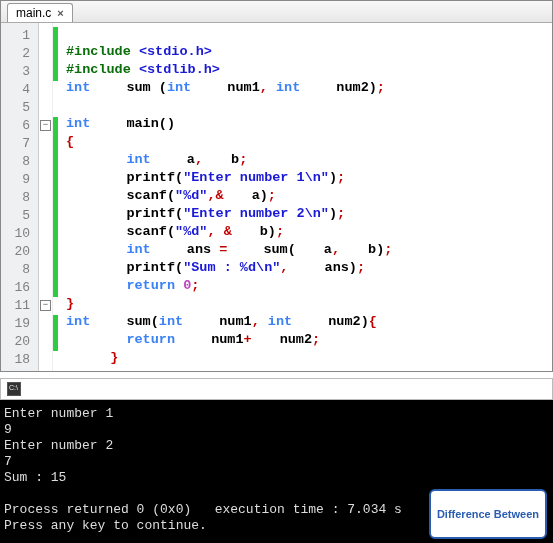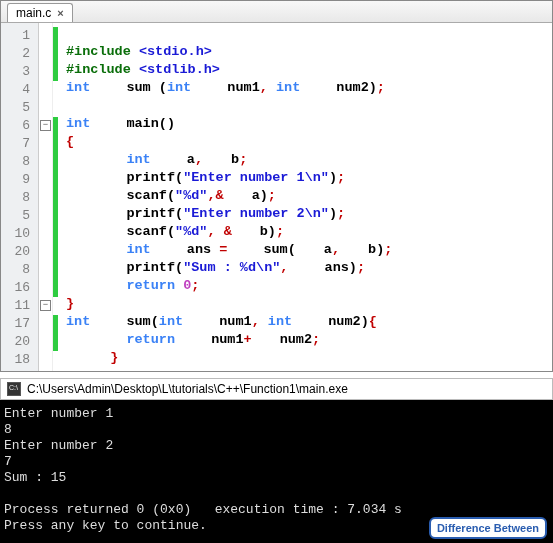--- a/index.html
+++ b/index.html
@@ -136,21 +136,21 @@
   white-space: pre;
   line-height: 16px;
 }
 .watermark {
   position: absolute;
   right: 6px;
   bottom: 4px;
   background: #fff;
   border: 2px solid #2a5db0;
   border-radius: 6px;
-  padding: 3px 6px;
+  padding: 17px 6px;
   font-family: Arial, sans-serif;
   font-size: 11px;
   font-weight: bold;
   color: #2a5db0;
 }
 </style>
 </head>
 <body>
 
 <div class="editor-wrap">
@@ -171,44 +171,43 @@
         <div>7</div>
         <div>8</div>
         <div>9</div>
         <div>8</div>
         <div>5</div>
         <div>10</div>
         <div>20</div>
         <div>8</div>
         <div>16</div>
         <div>11</div>
-        <div>17</div>
+        <div>19</div>
         <div>20</div>
         <div>18</div>
       </div>
     <div class="fold-col" id="foldcol">
         <div class="fold-mark" style="top: 97px;">−</div>
         <div class="fold-mark" style="top: 277px;">−</div>
       </div>
     <div class="change-bar" id="changebar">
         <div class="change" style="top: 4px; height: 54px;"></div>
         <div class="change" style="top: 94px; height: 180px;"></div>
         <div class="change" style="top: 292px; height: 36px;"></div>
       </div>
     <div class="code" id="code"><div><span class="kw">#include </span><span class="str">&lt;stdio.h&gt;</span></div><div><span class="kw">#include </span><span class="str">&lt;stdlib.h&gt;</span></div><div><span class="type">int </span><span class="ident">sum </span><span class="punc">(</span><span class="type">int </span><span class="ident">num1</span><span class="op">, </span><span class="type">int </span><span class="ident">num2</span><span class="punc">)</span><span class="op">;</span></div><div></div><div><span class="type">int </span><span class="ident">main</span><span class="punc">()</span></div><div><span class="op">{</span></div><div><span class="ident">    </span><span class="type">int </span><span class="ident">a</span><span class="op">,</span><span class="ident">b</span><span class="op">;</span></div><div><span class="ident">    printf</span><span class="punc">(</span><span class="str">"Enter number 1\n"</span><span class="punc">)</span><span class="op">;</span></div><div><span class="ident">    scanf</span><span class="punc">(</span><span class="str">"%d"</span><span class="op">,&amp;</span><span class="ident">a</span><span class="punc">)</span><span class="op">;</span></div><div><span class="ident">    printf</span><span class="punc">(</span><span class="str">"Enter number 2\n"</span><span class="punc">)</span><span class="op">;</span></div><div><span class="ident">    scanf</span><span class="punc">(</span><span class="str">"%d"</span><span class="op">, &amp;</span><span class="ident">b</span><span class="punc">)</span><span class="op">;</span></div><div><span class="ident">    </span><span class="type">int </span><span class="ident">ans </span><span class="op">= </span><span class="ident">sum</span><span class="punc">(</span><span class="ident">a</span><span class="op">,</span><span class="ident">b</span><span class="punc">)</span><span class="op">;</span></div><div><span class="ident">    printf</span><span class="punc">(</span><span class="str">"Sum : %d\n"</span><span class="op">, </span><span class="ident">ans</span><span class="punc">)</span><span class="op">;</span></div><div><span class="ident">    </span><span class="type">return </span><span class="num">0</span><span class="op">;</span></div><div><span class="op">}</span></div><div><span class="type">int </span><span class="ident">sum</span><span class="punc">(</span><span class="type">int </span><span class="ident">num1</span><span class="op">, </span><span class="type">int </span><span class="ident">num2</span><span class="punc">)</span><span class="op">{</span></div><div><span class="ident">    </span><span class="type">return </span><span class="ident">num1</span><span class="op">+</span><span class="ident">num2</span><span class="op">;</span></div><div><span class="ident">  </span><span class="op">}</span></div><div></div></div>
   </div>
 </div>
 
 <div class="console-wrap">
   <div class="console-title">
     <span class="console-icon"></span>
-    <span>C:\Users\Admin\Desktop\L\tutorials\C++\Function1\main.exe</span>
   </div>
   <div class="console" id="console">Enter number 1
-8
+9
 Enter number 2
 7
 Sum : 15
 
 Process returned 0 (0x0)   execution time : 7.034 s
 Press any key to continue.</div>
 </div>
 
 <div class="watermark">Difference Between</div>
 

